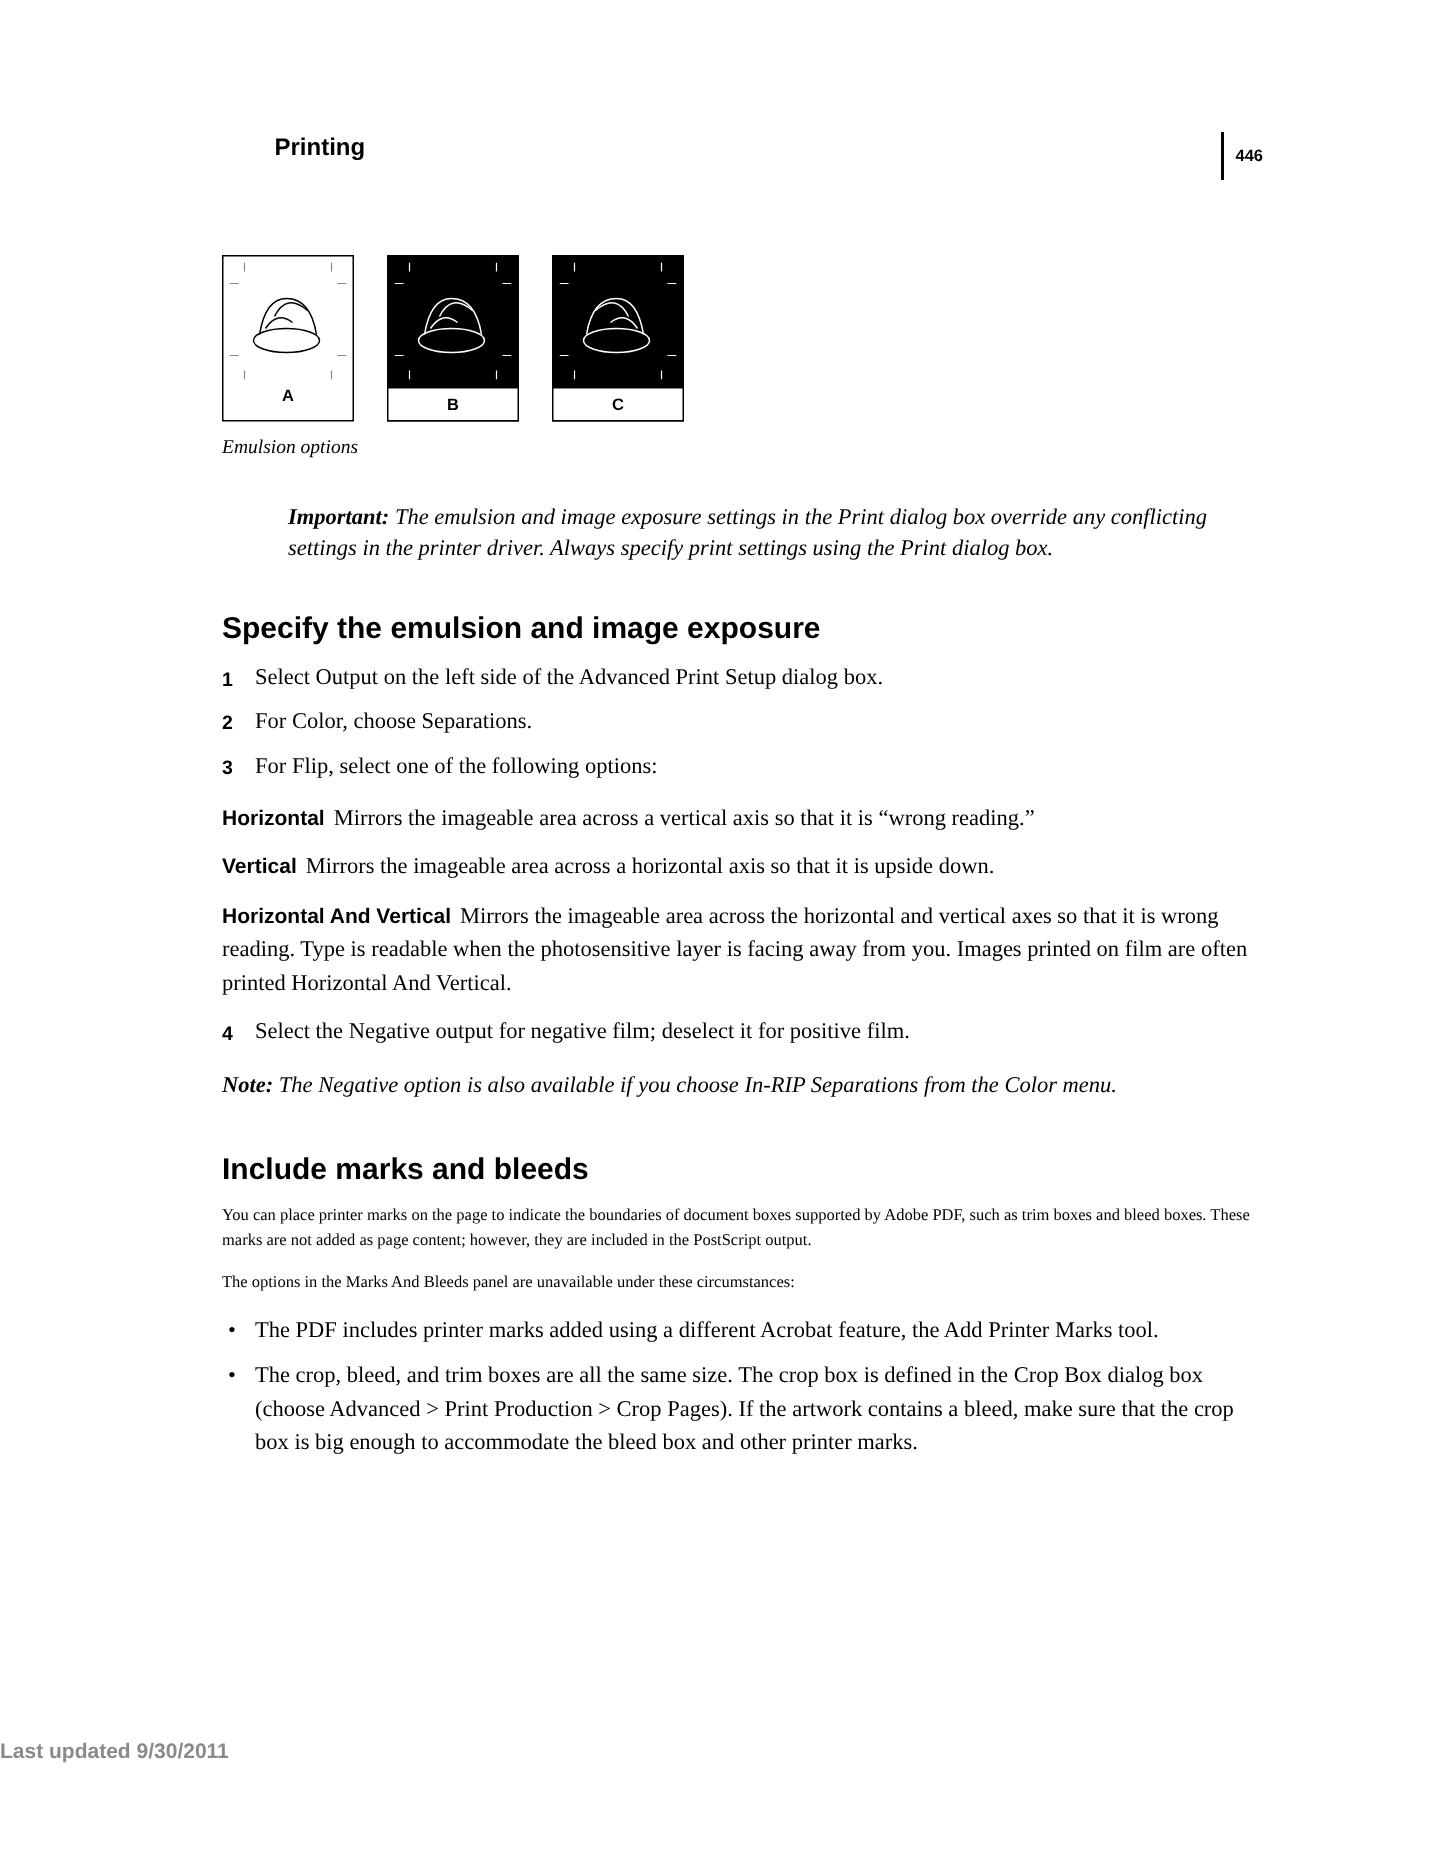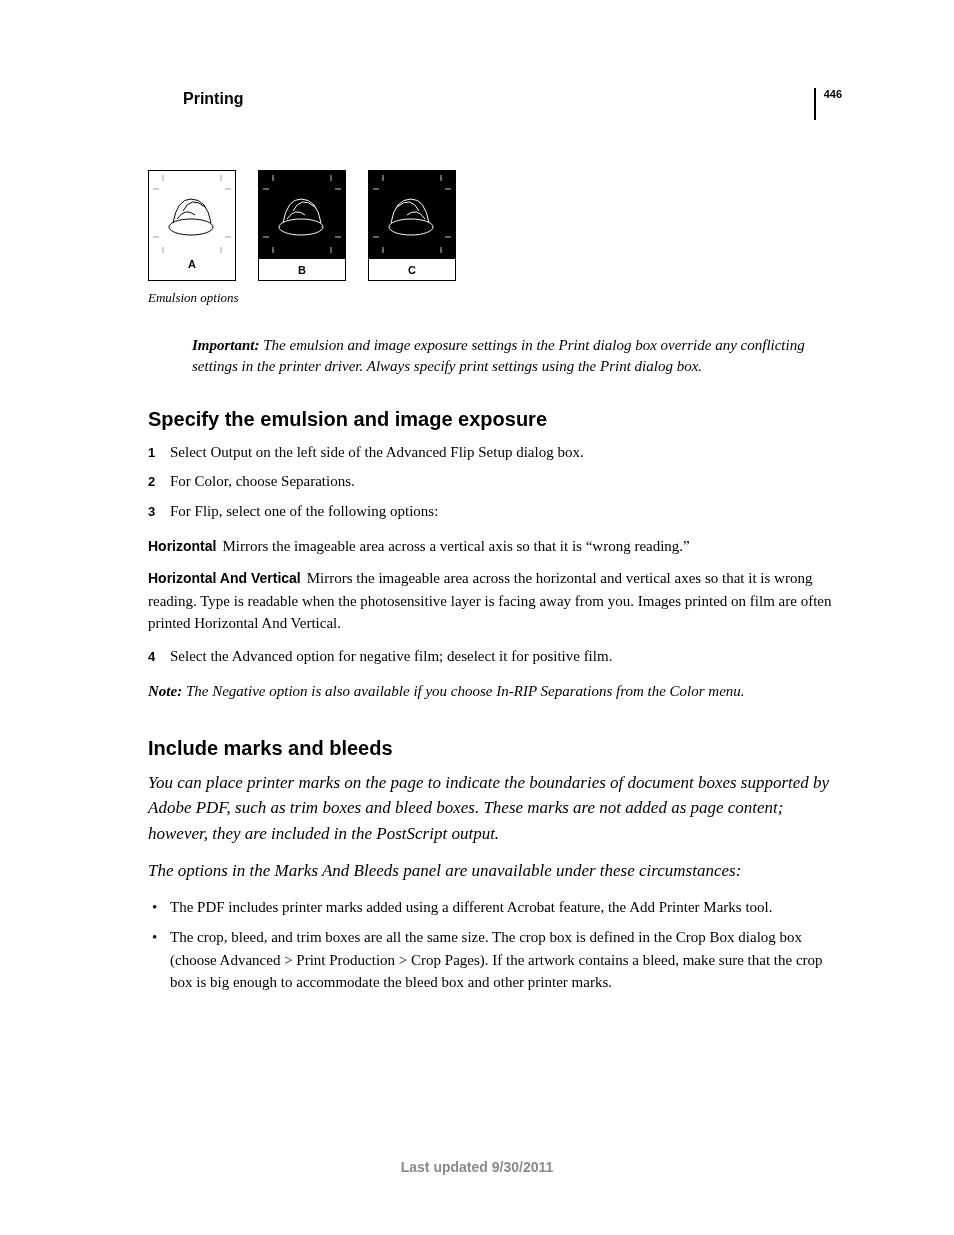--- a/index.html
+++ b/index.html
@@ -29,21 +29,21 @@
   }
   .section {
     font-family: "Myriad Pro", "Helvetica Neue", Arial, sans-serif;
     font-weight: 700;
     font-size: 16px;
     margin-top: 2px;
     padding-left: 35px;
   }
   .pagenum-wrap {
     display: flex;
-    align-items: flex-start;
+    align-items: center;
     padding-left: 40px;
   }
   .pagenum-rule {
     width: 2px;
     height: 32px;
     background: #000;
     margin-right: 8px;
   }
   .pagenum {
     font-family: "Myriad Pro", "Helvetica Neue", Arial, sans-serif;
@@ -146,24 +146,23 @@
 
   .note {
     font-size: 15px;
     line-height: 1.5;
     margin-top: 10px;
   }
   .note .lead { font-weight: 700; font-style: italic; }
   .note .body { font-style: italic; }
 
   .para {
-    font-size: 17px;
+    font-size: 11px;
     line-height: 1.5;
     margin-bottom: 12px;
-    font-style: italic;
   }
 
   ul.bullets {
     list-style: none;
     padding: 0;
     margin: 0;
   }
   ul.bullets > li {
     display: flex;
     font-size: 15px;
@@ -175,21 +174,20 @@
     flex-shrink: 0;
     text-align: left;
     padding-left: 4px;
   }
   ul.bullets > li .txt { flex: 1; }
 
   .footer {
     position: absolute;
     bottom: 60px;
     left: 0; right: 0;
-    text-align: center;
     font-family: "Myriad Pro", Arial, sans-serif;
     font-weight: 600;
     color: #8a8a8a;
     font-size: 14px;
   }
 
   .sec2 { margin-top: 34px; }
 </style>
 </head>
 <body>
@@ -288,43 +286,46 @@
   <div class="important">
     <span class="lead">Important:</span>
     <span class="body">The emulsion and image exposure settings in the Print dialog box override any conflicting settings in the printer driver. Always specify print settings using the Print dialog box.</span>
   </div>
 
   <h2 class="title">Specify the emulsion and image exposure</h2>
 
   <ol class="steps">
     <li>
         <span class="num">1</span>
-        <span class="txt">Select Output on the left side of the Advanced Flip Setup dialog box.</span>
+        <span class="txt">Select Output on the left side of the Advanced Print Setup dialog box.</span>
       </li>
     <li>
         <span class="num">2</span>
         <span class="txt">For Color, choose Separations.</span>
       </li>
     <li>
         <span class="num">3</span>
         <span class="txt">For Flip, select one of the following options:</span>
       </li>
   </ol>
 
   <div class="defterm">
     <span class="term">Horizontal</span><span>Mirrors the imageable area across a vertical axis so that it is “wrong reading.”</span>
   </div>
   <div class="defterm">
+    <span class="term">Vertical</span><span>Mirrors the imageable area across a horizontal axis so that it is upside down.</span>
+  </div>
+  <div class="defterm">
     <span class="term">Horizontal And Vertical</span><span>Mirrors the imageable area across the horizontal and vertical axes so that it is wrong reading. Type is readable when the photosensitive layer is facing away from you. Images printed on film are often printed Horizontal And Vertical.</span>
   </div>
 
   <ol class="steps">
     <li>
         <span class="num">4</span>
-        <span class="txt">Select the Advanced option for negative film; deselect it for positive film.</span>
+        <span class="txt">Select the Negative output for negative film; deselect it for positive film.</span>
       </li>
   </ol>
 
   <div class="note">
     <span class="lead">Note:</span>
     <span class="body">The Negative option is also available if you choose In-RIP Separations from the Color menu.</span>
   </div>
 
   <div class="sec2">
     <h2 class="title">Include marks and bleeds</h2>

